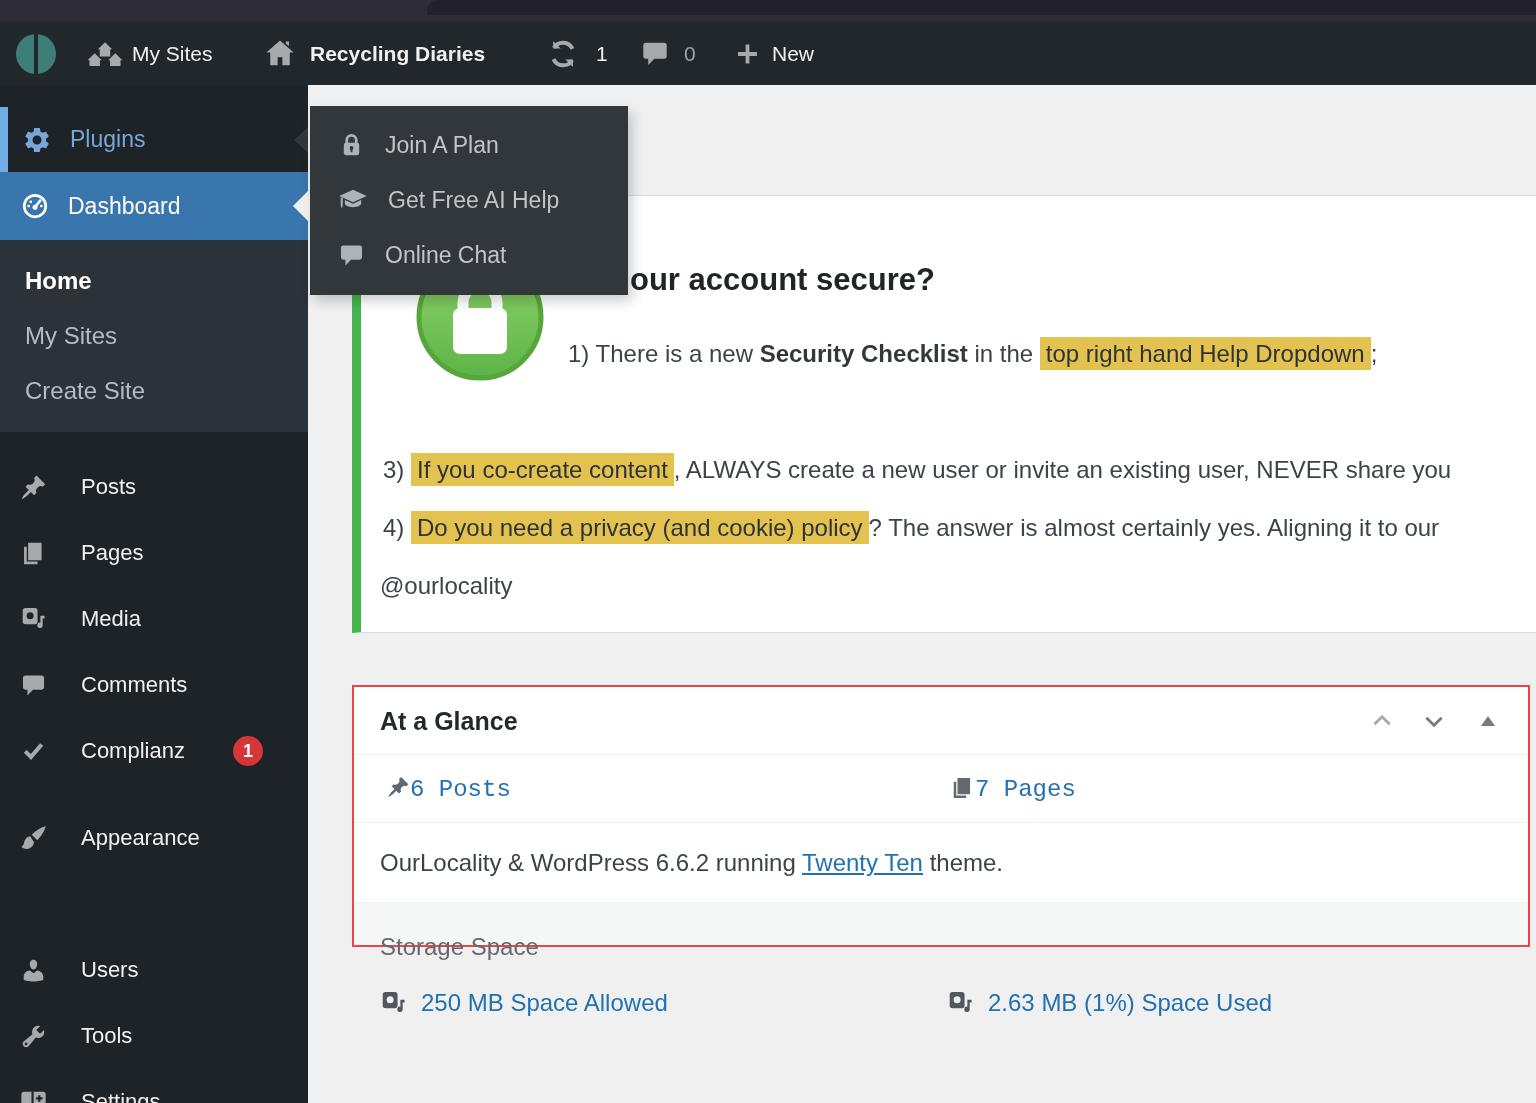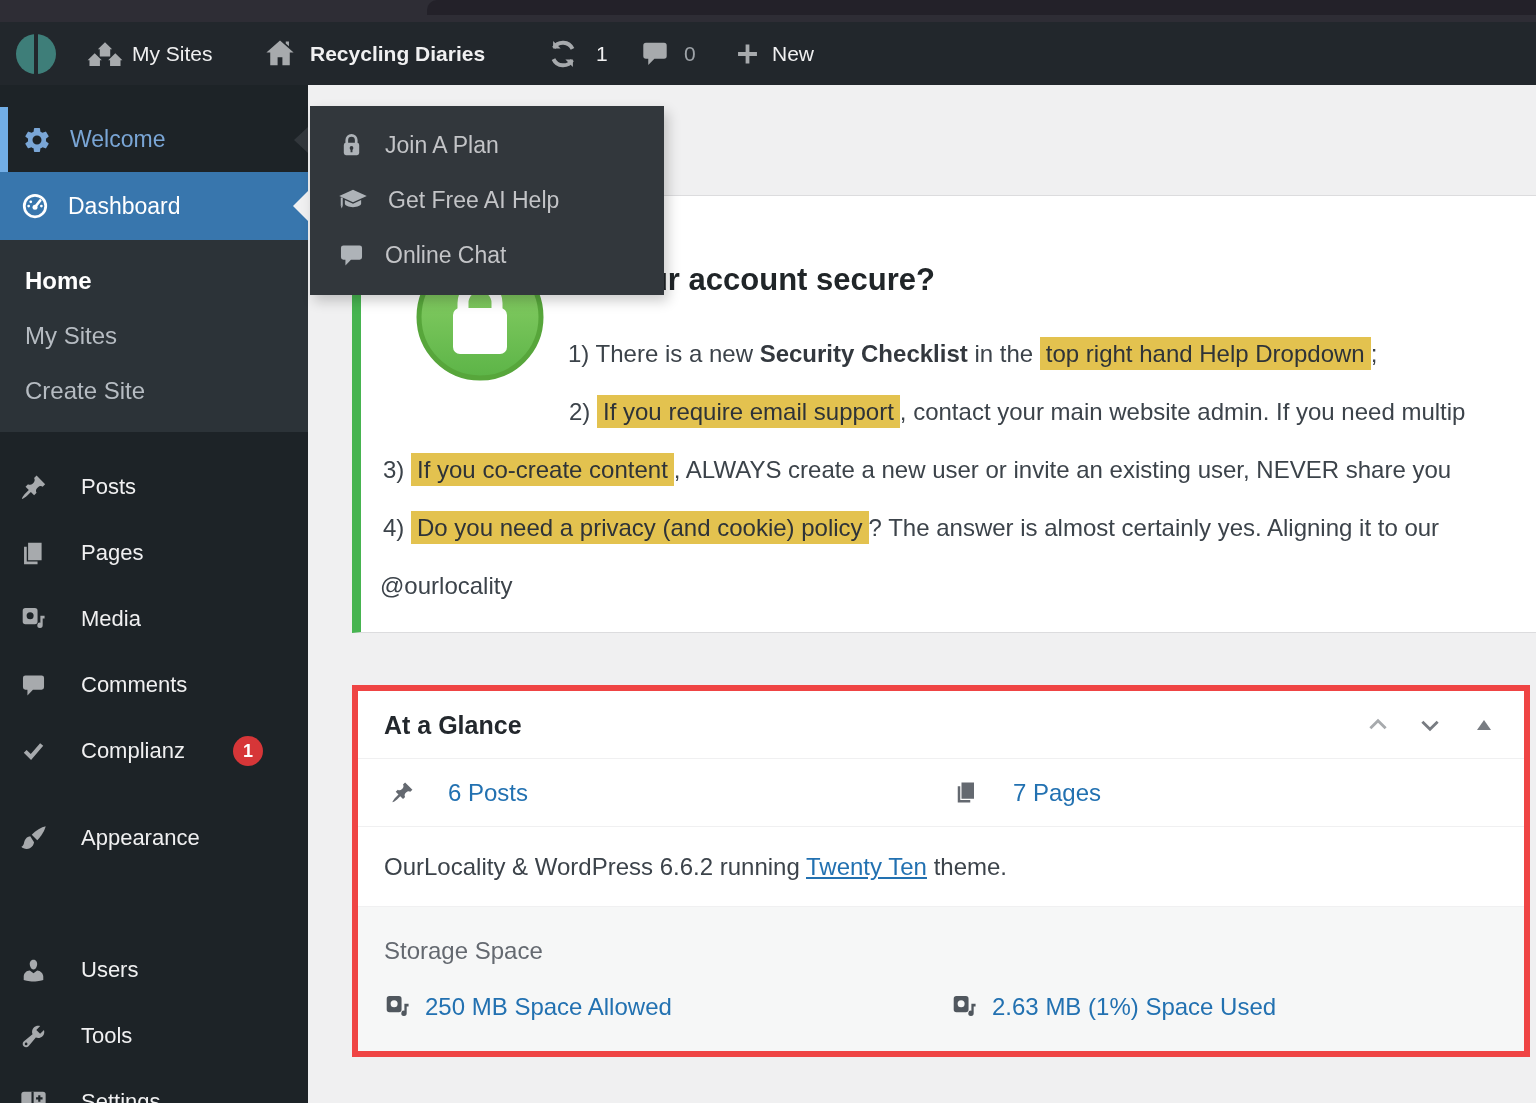--- a/index.html
+++ b/index.html
@@ -36,21 +36,21 @@
   .submenu-item{height:55px;display:flex;align-items:center;padding-left:25px;font-size:24px;color:#b6bcc2;cursor:pointer;}
   .submenu-item.current{color:#ffffff;font-weight:700;}
   .menu-row{position:absolute;left:0;width:100%;height:66px;display:flex;align-items:center;
      padding-left:20px;box-sizing:border-box;gap:34px;font-size:22px;color:#f0f0f1;cursor:pointer;}
   .menu-row .mi{color:#a7aaad;flex:none;}
   .mi{display:block;}
   .badge{margin-left:14px;min-width:30px;height:30px;border-radius:15px;background:#d63638;color:#fff;
      font-size:18px;font-weight:700;display:flex;align-items:center;justify-content:center;}
 
   
-  .flyout{position:absolute;left:310px;top:106px;width:354px;height:189px;background:#32373c;z-index:50;
+  .flyout{position:absolute;left:310px;top:106px;width:318px;height:189px;background:#32373c;z-index:50;
      padding-top:12px;box-sizing:border-box;box-shadow:4px 6px 12px rgba(0,0,0,.2);}
   .flyout-item{height:55px;display:flex;align-items:center;padding-left:28px;gap:20px;cursor:pointer;}
   .flyout-item .mi{color:#aeb3b8;flex:none;}
   .flyout-label{font-size:23px;color:#c3c4c7;}
 
   
   .content{position:absolute;left:308px;top:85px;right:0;bottom:0;background:#f0f0f1;overflow:hidden;z-index:1;}
   .panel{position:absolute;left:44px;top:110px;right:-10px;height:438px;background:#fff;
      border:1px solid #dcdcde;border-left:9px solid #46b450;box-sizing:border-box;}
   .lock-badge{position:absolute;left:107px;top:167px;width:130px;height:130px;}
@@ -58,30 +58,30 @@
   .line{position:absolute;font-size:24px;color:#3c434a;white-space:pre;}
   .line b{font-weight:700;color:#33383e;}
   .hl{background:#e3c24f;color:#2e3338;padding:3px 6px;}
   .l1{left:260px;top:255px;text-align:center;}
   .l2{left:261px;top:313px;}
   .l3{left:75px;top:371px;}
   .l4{left:75px;top:429px;}
   .l5{left:72px;top:487px;}
 
   
-  .glance{position:absolute;left:44px;top:600px;width:1178px;height:372px;background:#fff;
-     border:6px solid #ef4444;box-sizing:border-box;}
+  .glance{position:absolute;left:44px;top:600px;width:1178px;height:262px;background:#fff;
+     border:2px solid #ef4444;box-sizing:border-box;}
   .glance-header{position:relative;height:67px;border-bottom:1px solid #f0f0f1;}
   .glance-title{position:absolute;left:26px;top:50%;transform:translateY(-50%);font-size:25px;font-weight:700;color:#23282d;}
   .gh-icon{position:absolute;top:50%;transform:translateY(-50%);cursor:pointer;}
   .gh-up{right:134px;color:#a7aaad;}
   .gh-down{right:82px;color:#787c82;}
   .gh-toggle{right:29px;color:#787c82;}
   .glance-row{position:relative;height:67px;border-bottom:1px solid #f0f0f1;}
-  .stat{position:absolute;top:50%;transform:translateY(-50%);display:flex;align-items:center;gap:34px;}
+  .stat{position:absolute;top:50%;transform:translateY(-50%);display:flex;align-items:flex-start;gap:0;font-family:Liberation Mono, monospace;}
   .stat-posts{left:33px;}
   .stat-pages{left:596px;}
   .stat .mi{color:#646970;}
   a.blue{color:#2271b1;text-decoration:none;font-size:24px;cursor:pointer;}
   .glance-version{position:relative;height:80px;}
   .version-text{position:absolute;left:26px;top:50%;transform:translateY(-50%);font-size:24px;color:#3c434a;white-space:pre;}
   .version-text a{color:#2271b1;text-decoration:underline;cursor:pointer;}
   .glance-storage{position:absolute;left:0;right:0;top:215px;bottom:0;background:#f6f7f7;border-top:1px solid #f0f0f1;}
   .storage-title{position:absolute;left:26px;top:30px;font-size:24px;color:#646970;}
   .storage-stat{position:absolute;top:86px;display:flex;align-items:center;gap:14px;}
@@ -143,21 +143,21 @@
     <div class="ab-item ab-label" style="left:772px">New</div>
   </div>
 
   <div class="sidebar">
 
     <div class="welcome-row">
       <div class="welcome-indicator"></div>
       <svg class="mi" width="30" height="30" viewBox="0 0 24 24">
         <path fill="currentColor" d="M19.14 12.94c.04-.3.06-.61.06-.94 0-.32-.02-.64-.07-.94l2.03-1.58a.49.49 0 0 0 .12-.61l-1.92-3.32a.488.488 0 0 0-.59-.22l-2.39.96c-.5-.38-1.03-.7-1.62-.94l-.36-2.54a.468.468 0 0 0-.48-.41h-3.84c-.24 0-.43.17-.47.41l-.36 2.54c-.59.24-1.13.57-1.62.94l-2.39-.96a.48.48 0 0 0-.59.22L2.74 8.87c-.12.21-.08.47.12.61l2.03 1.58c-.05.3-.09.63-.09.94s.02.64.07.94l-2.03 1.58a.49.49 0 0 0-.12.61l1.92 3.32c.12.22.37.29.59.22l2.39-.96c.5.38 1.03.7 1.62.94l.36 2.54c.05.24.24.41.48.41h3.84c.24 0 .44-.17.47-.41l.36-2.54c.59-.24 1.13-.56 1.62-.94l2.39.96c.22.08.47 0 .59-.22l1.92-3.32a.49.49 0 0 0-.12-.61l-2.01-1.58zM12 15.6A3.6 3.6 0 1 1 12 8.4a3.6 3.6 0 0 1 0 7.2z"></path>
       </svg>
-      <span class="welcome-label">Welcome</span>
+      <span class="welcome-label">Plugins</span>
       <div class="welcome-arrow"></div>
     </div>
 
     <div class="dashboard-row">
       <svg class="mi" width="30" height="30" viewBox="0 0 24 24">
         <circle cx="12" cy="12" r="8.6" fill="none" stroke="currentColor" stroke-width="2.2"></circle>
         <circle cx="12" cy="13" r="2" fill="currentColor"></circle>
         <path d="M12.7 12 16.2 7.6" stroke="currentColor" stroke-width="2.2" stroke-linecap="round"></path>
         <circle cx="6.9" cy="12" r="1.1" fill="currentColor"></circle>
         <circle cx="8.6" cy="8.6" r="1.1" fill="currentColor"></circle>
@@ -259,21 +259,20 @@
         <circle cx="65" cy="65" r="61" fill="url(#lockgrad)" stroke="#57a63b" stroke-width="5"></circle>
         <path d="M48 58v-7a17 17 0 0 1 34 0v7" fill="none" stroke="#fff" stroke-width="11"></path>
         <rect x="38" y="56" width="54" height="46" rx="7" fill="#fff"></rect>
       </svg>
     </div>
 
     <div class="panel-heading">our account secure?</div>
 
     <div class="line l1"><span>1) There is a new </span><b>Security Checklist</b><span> in the </span><span class="hl">top right hand Help Dropdown</span><span>;</span></div>
 
-    <div class="line l2"><span>2) </span><span class="hl">If you require email support</span><span>, contact your main website admin. If you need multip</span></div>
 
     <div class="line l3"><span>3) </span><span class="hl">If you co-create content</span><span>, ALWAYS create a new user or invite an existing user, NEVER share you</span></div>
 
     <div class="line l4"><span>4) </span><span class="hl">Do you need a privacy (and cookie) policy</span><span>? The answer is almost certainly yes. Aligning it to our</span></div>
 
     <div class="line l5"><span>@ourlocality</span></div>
 
     <div class="glance">
       <div class="glance-header">
         <span class="glance-title">At a Glance</span>

